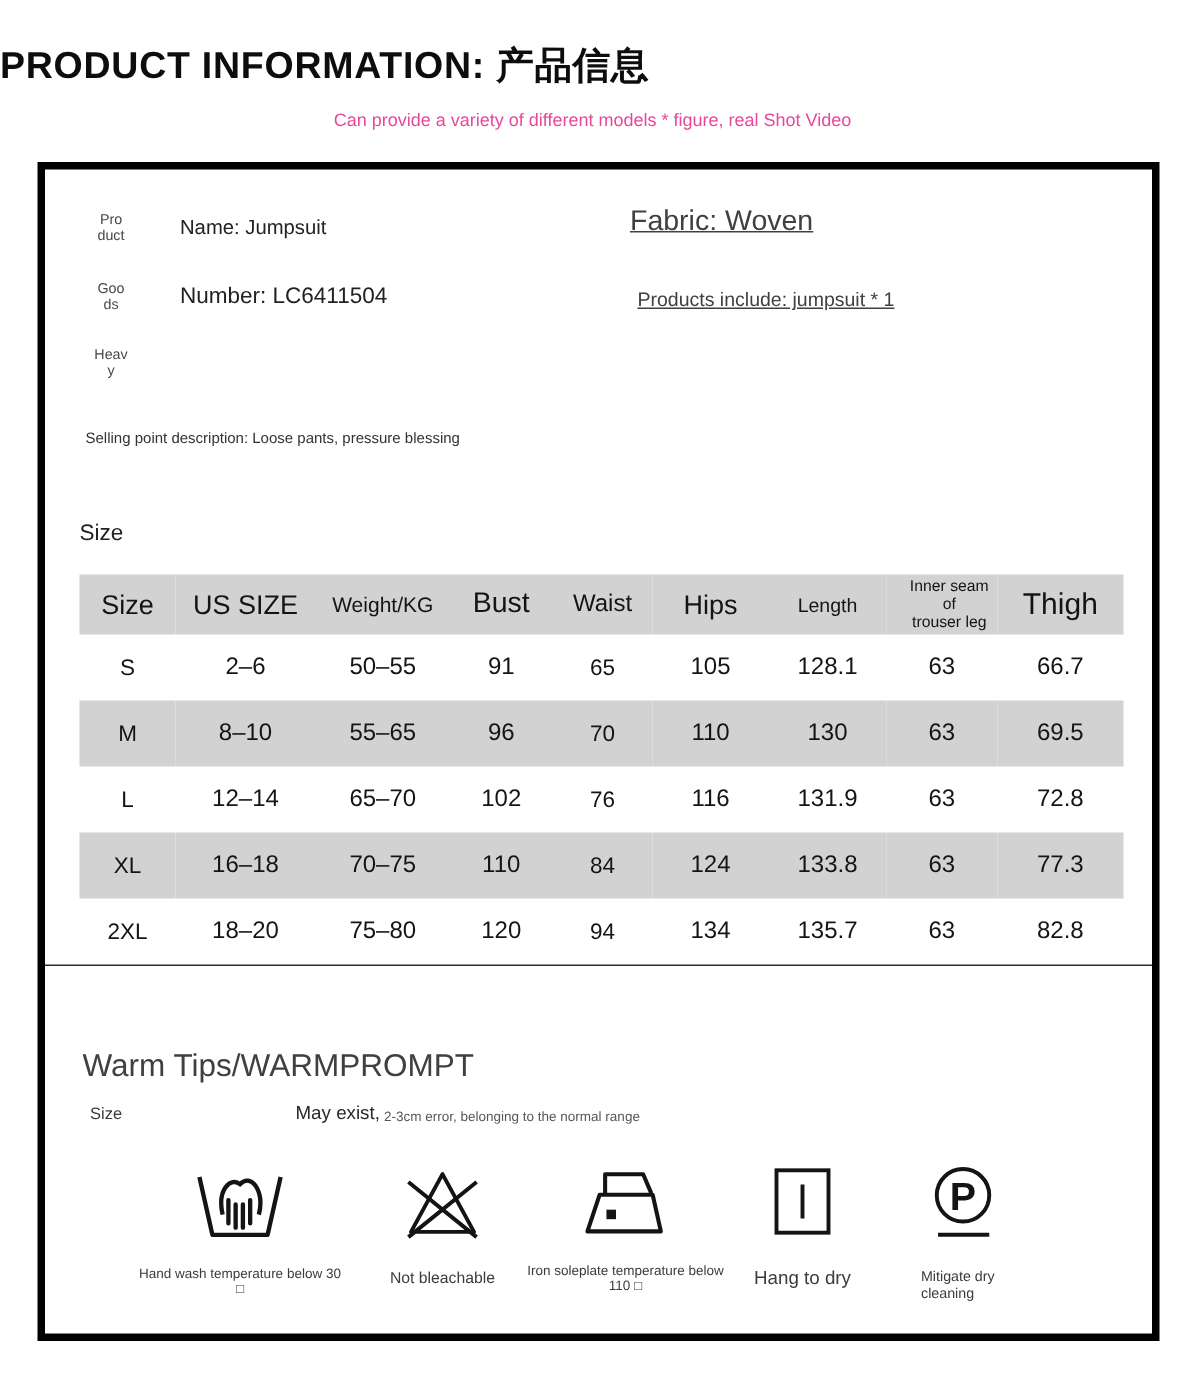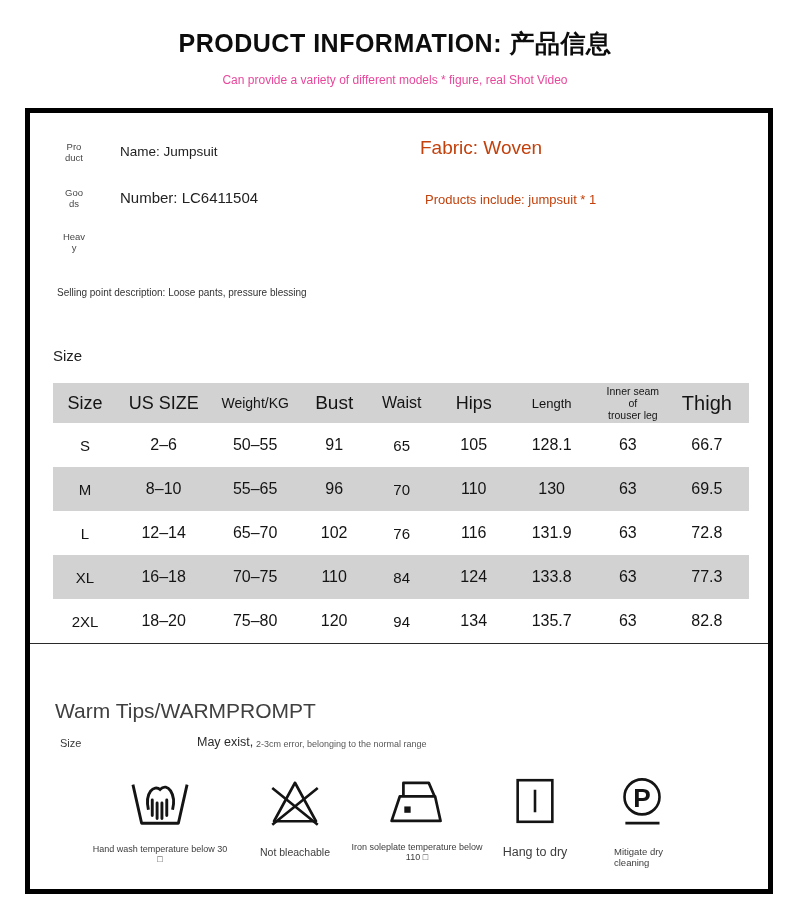--- a/index.html
+++ b/index.html
@@ -5,21 +5,21 @@
   html,body{margin:0;padding:0;}
   body{
     width:790px;height:923px;position:relative;background:#ffffff;
     font-family:"Liberation Sans","DejaVu Sans",sans-serif;color:#1a1a1a;
     overflow:hidden;
   }
   .prewrap{white-space:pre-line;}
 
   
   .page-title{
-    position:absolute;top:27px;left:0;width:100%;text-align:center;
+    position:absolute;top:27px;left:0;width:100%;
     font-size:25px;font-weight:700;letter-spacing:.5px;color:#0d0d0d;
   }
   .page-subtitle{
     position:absolute;top:73px;left:0;width:100%;text-align:center;
     font-size:12px;color:#e8489b;
   }
 
   
   .main-box{
     position:absolute;left:25px;top:108px;width:738px;height:776px;
@@ -29,21 +29,21 @@
     position:absolute;left:0;top:530px;width:100%;height:0;
     border-top:1px solid #2a2a2a;
   }
 
   
   .info-label{
     position:absolute;left:16px;width:56px;text-align:center;
     font-size:9.5px;line-height:11px;color:#474747;
   }
   .info-primary{position:absolute;left:90px;color:#222;}
-  .info-secondary{position:absolute;color:#c2410c;}
+  .info-secondary{position:absolute;color:#404040;text-decoration:underline;}
   .lbl-r1{top:28px;} .lbl-r2{top:74px;} .lbl-r3{top:118px;}
   .txt-name{top:31px;font-size:13.5px;}
   .txt-fabric{top:24px;left:390px;font-size:19px;}
   .txt-number{top:76px;font-size:15px;}
   .txt-products{top:79px;left:395px;font-size:13px;}
   .txt-quantity{top:119px;font-size:17px;}
   .selling-point{position:absolute;left:27px;top:174px;font-size:10px;color:#333;}
 
   
   .size-heading{position:absolute;left:23px;top:234px;font-size:15px;color:#222;}

